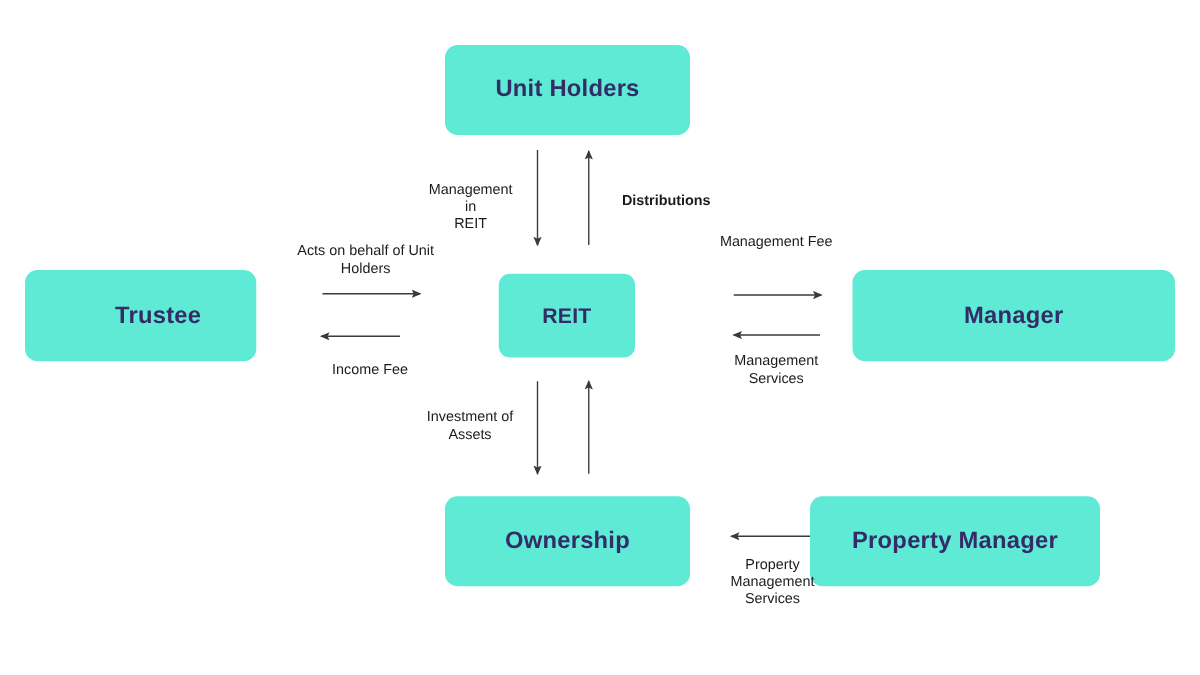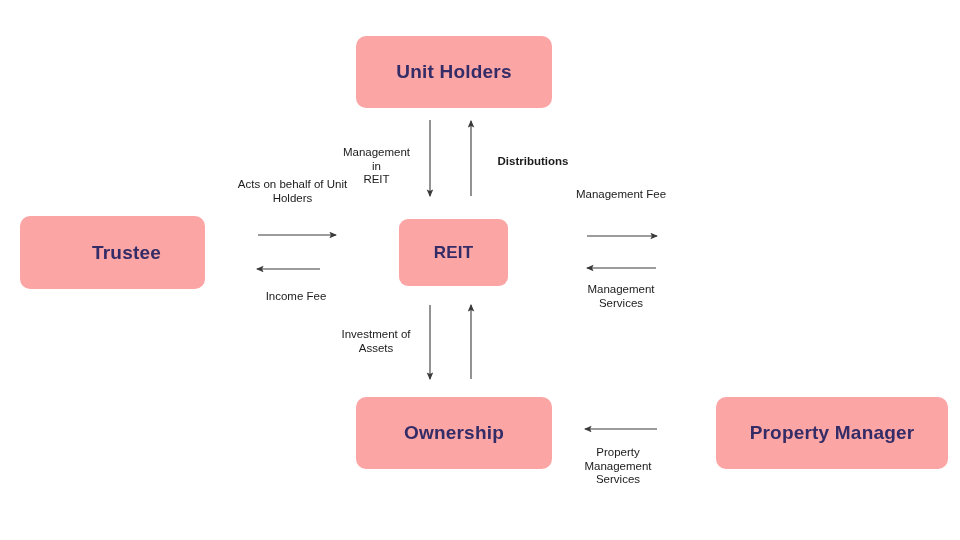--- a/index.html
+++ b/index.html
@@ -13,21 +13,21 @@
   }
   #canvas {
     position: relative;
     width: 960px;
     height: 540px;
     background: #ffffff;
     overflow: hidden;
   }
   .node {
     position: absolute;
-    background: #fca5a5;
+    background: #5eead4;
     border-radius: 10px;
     display: flex;
     align-items: center;
     justify-content: center;
     color: #332c66;
     font-weight: bold;
     font-size: 19px;
     letter-spacing: 0.2px;
     text-align: center;
     box-sizing: border-box;
@@ -89,35 +89,38 @@
   </div>
 
   <div class="node" style="left:20px; top:216px; width:185px; height:73px;padding-left:28px;">
     <span>Trustee</span>
   </div>
 
   <div class="node small" style="left:399px; top:219px; width:109px; height:67px;">
     <span>REIT</span>
   </div>
 
+  <div class="node" style="left:682px; top:216px; width:258px; height:73px;">
+    <span>Manager</span>
+  </div>
 
   <div class="node" style="left:356px; top:397px; width:196px; height:72px;">
     <span>Ownership</span>
   </div>
 
-  <div class="node" style="left:716px; top:397px; width:232px; height:72px;text-align:center;">
+  <div class="node" style="left:648px; top:397px; width:232px; height:72px;text-align:center;">
     <span>Property Manager</span>
   </div>
 
   <div class="edge-label" style="left:339px; top:146px; width:75px;">Management in
 REIT</div>
 
   <div class="edge-label" style="left:491px; top:155px; width:84px;font-weight:bold;">Distributions</div>
 
-  <div class="edge-label" style="left:230px; top:178px; width:125px;">Acts on behalf of Unit
+  <div class="edge-label" style="left:230px; top:195px; width:125px;">Acts on behalf of Unit
 Holders</div>
 
   <div class="edge-label" style="left:252px; top:290px; width:88px;">Income Fee</div>
 
   <div class="edge-label" style="left:564px; top:188px; width:114px;">Management Fee</div>
 
   <div class="edge-label" style="left:578px; top:283px; width:86px;">Management
 Services</div>
 
   <div class="edge-label" style="left:336px; top:328px; width:80px;">Investment of

